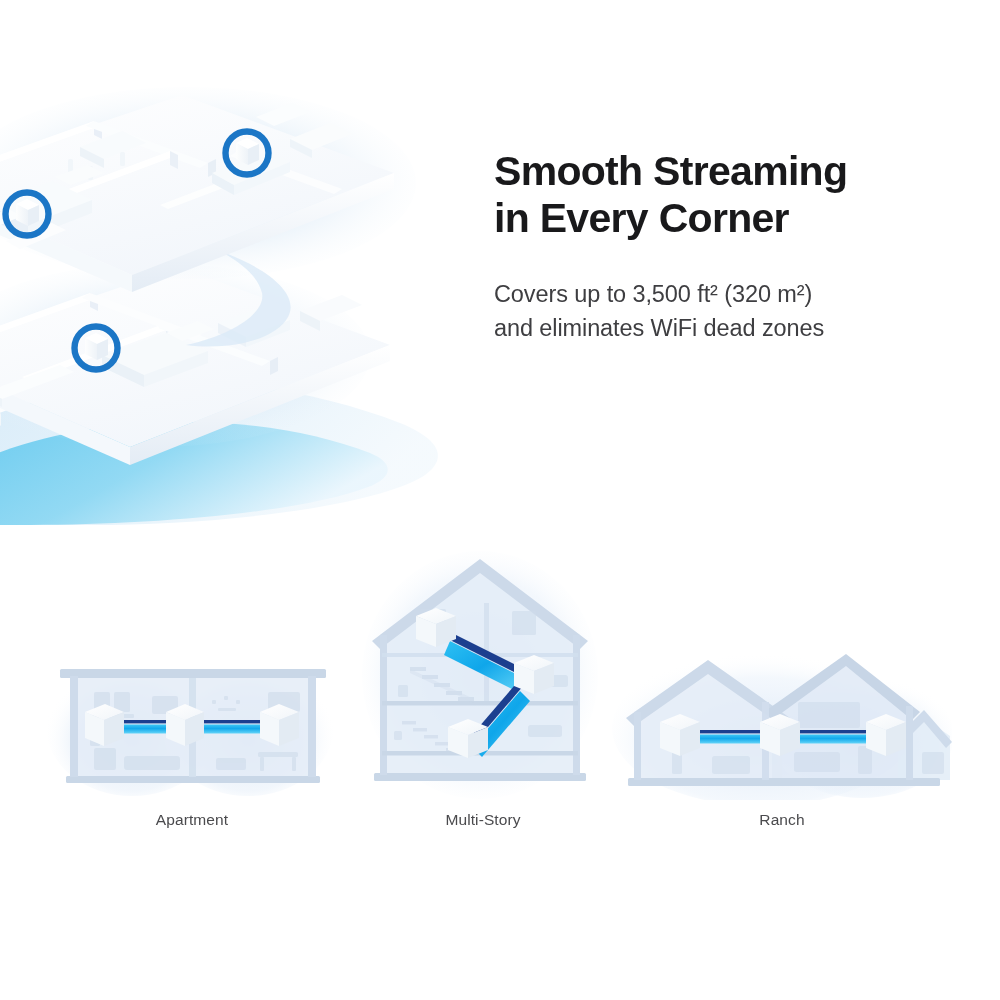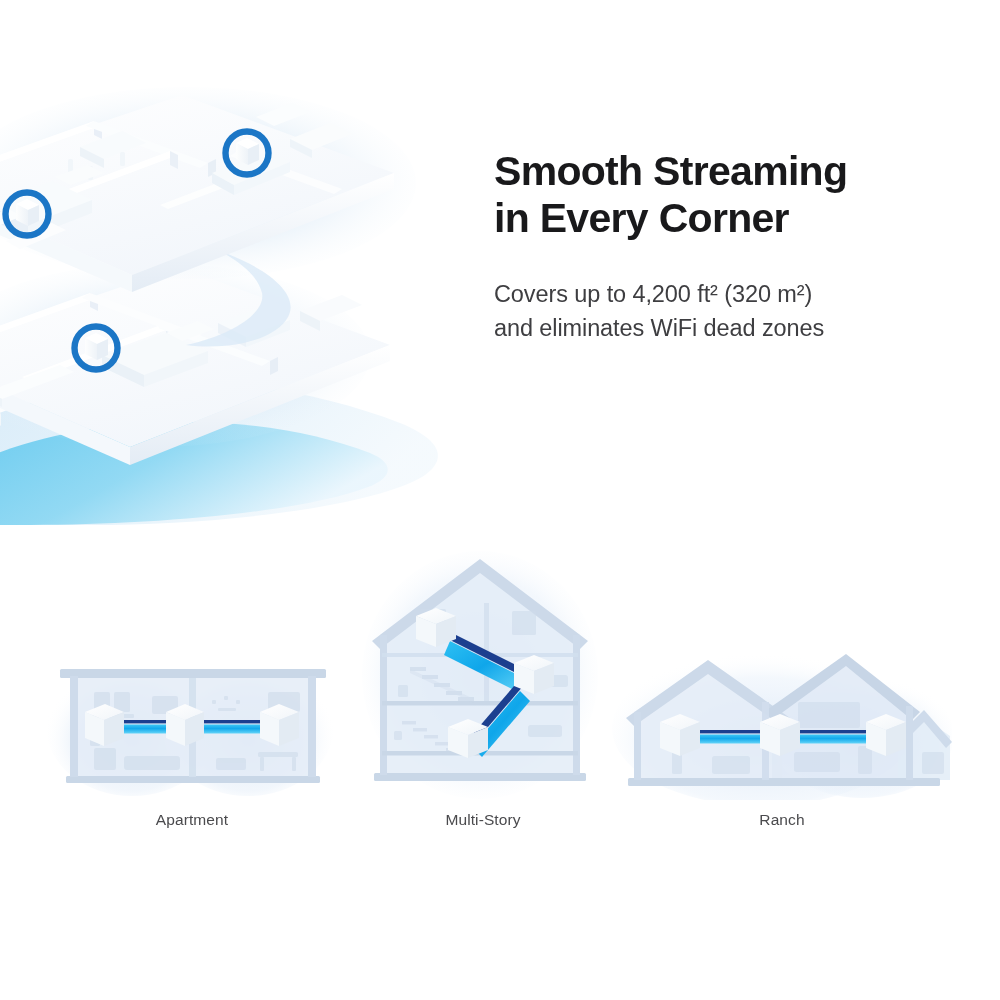--- a/index.html
+++ b/index.html
@@ -194,21 +194,21 @@
           <path d="M 266 88 L 278 94 L 278 110 L 266 104 Z" fill="url(#cubeFaceL)"></path>
           <path d="M 278 94 L 289 89 L 289 105 L 278 110 Z" fill="#e8eff6"></path>
         </g>
       </g>
     </svg>
   </div>
 
   <div id="hero-text">
     <div id="headline">Smooth Streaming
 in Every Corner</div>
-    <div id="subheadline">Covers up to 4,200 ft² (320 m²)
+    <div id="subheadline">Covers up to 3,500 ft² (320 m²)
 and eliminates WiFi dead zones</div>
   </div>
 </div>
 
 <div id="home-types">
 
   <div class="home-card" id="card-apartment">
     <div class="art">
       <svg width="320" height="160" viewBox="0 0 320 160" xmlns="http://www.w3.org/2000/svg">
         <defs>

